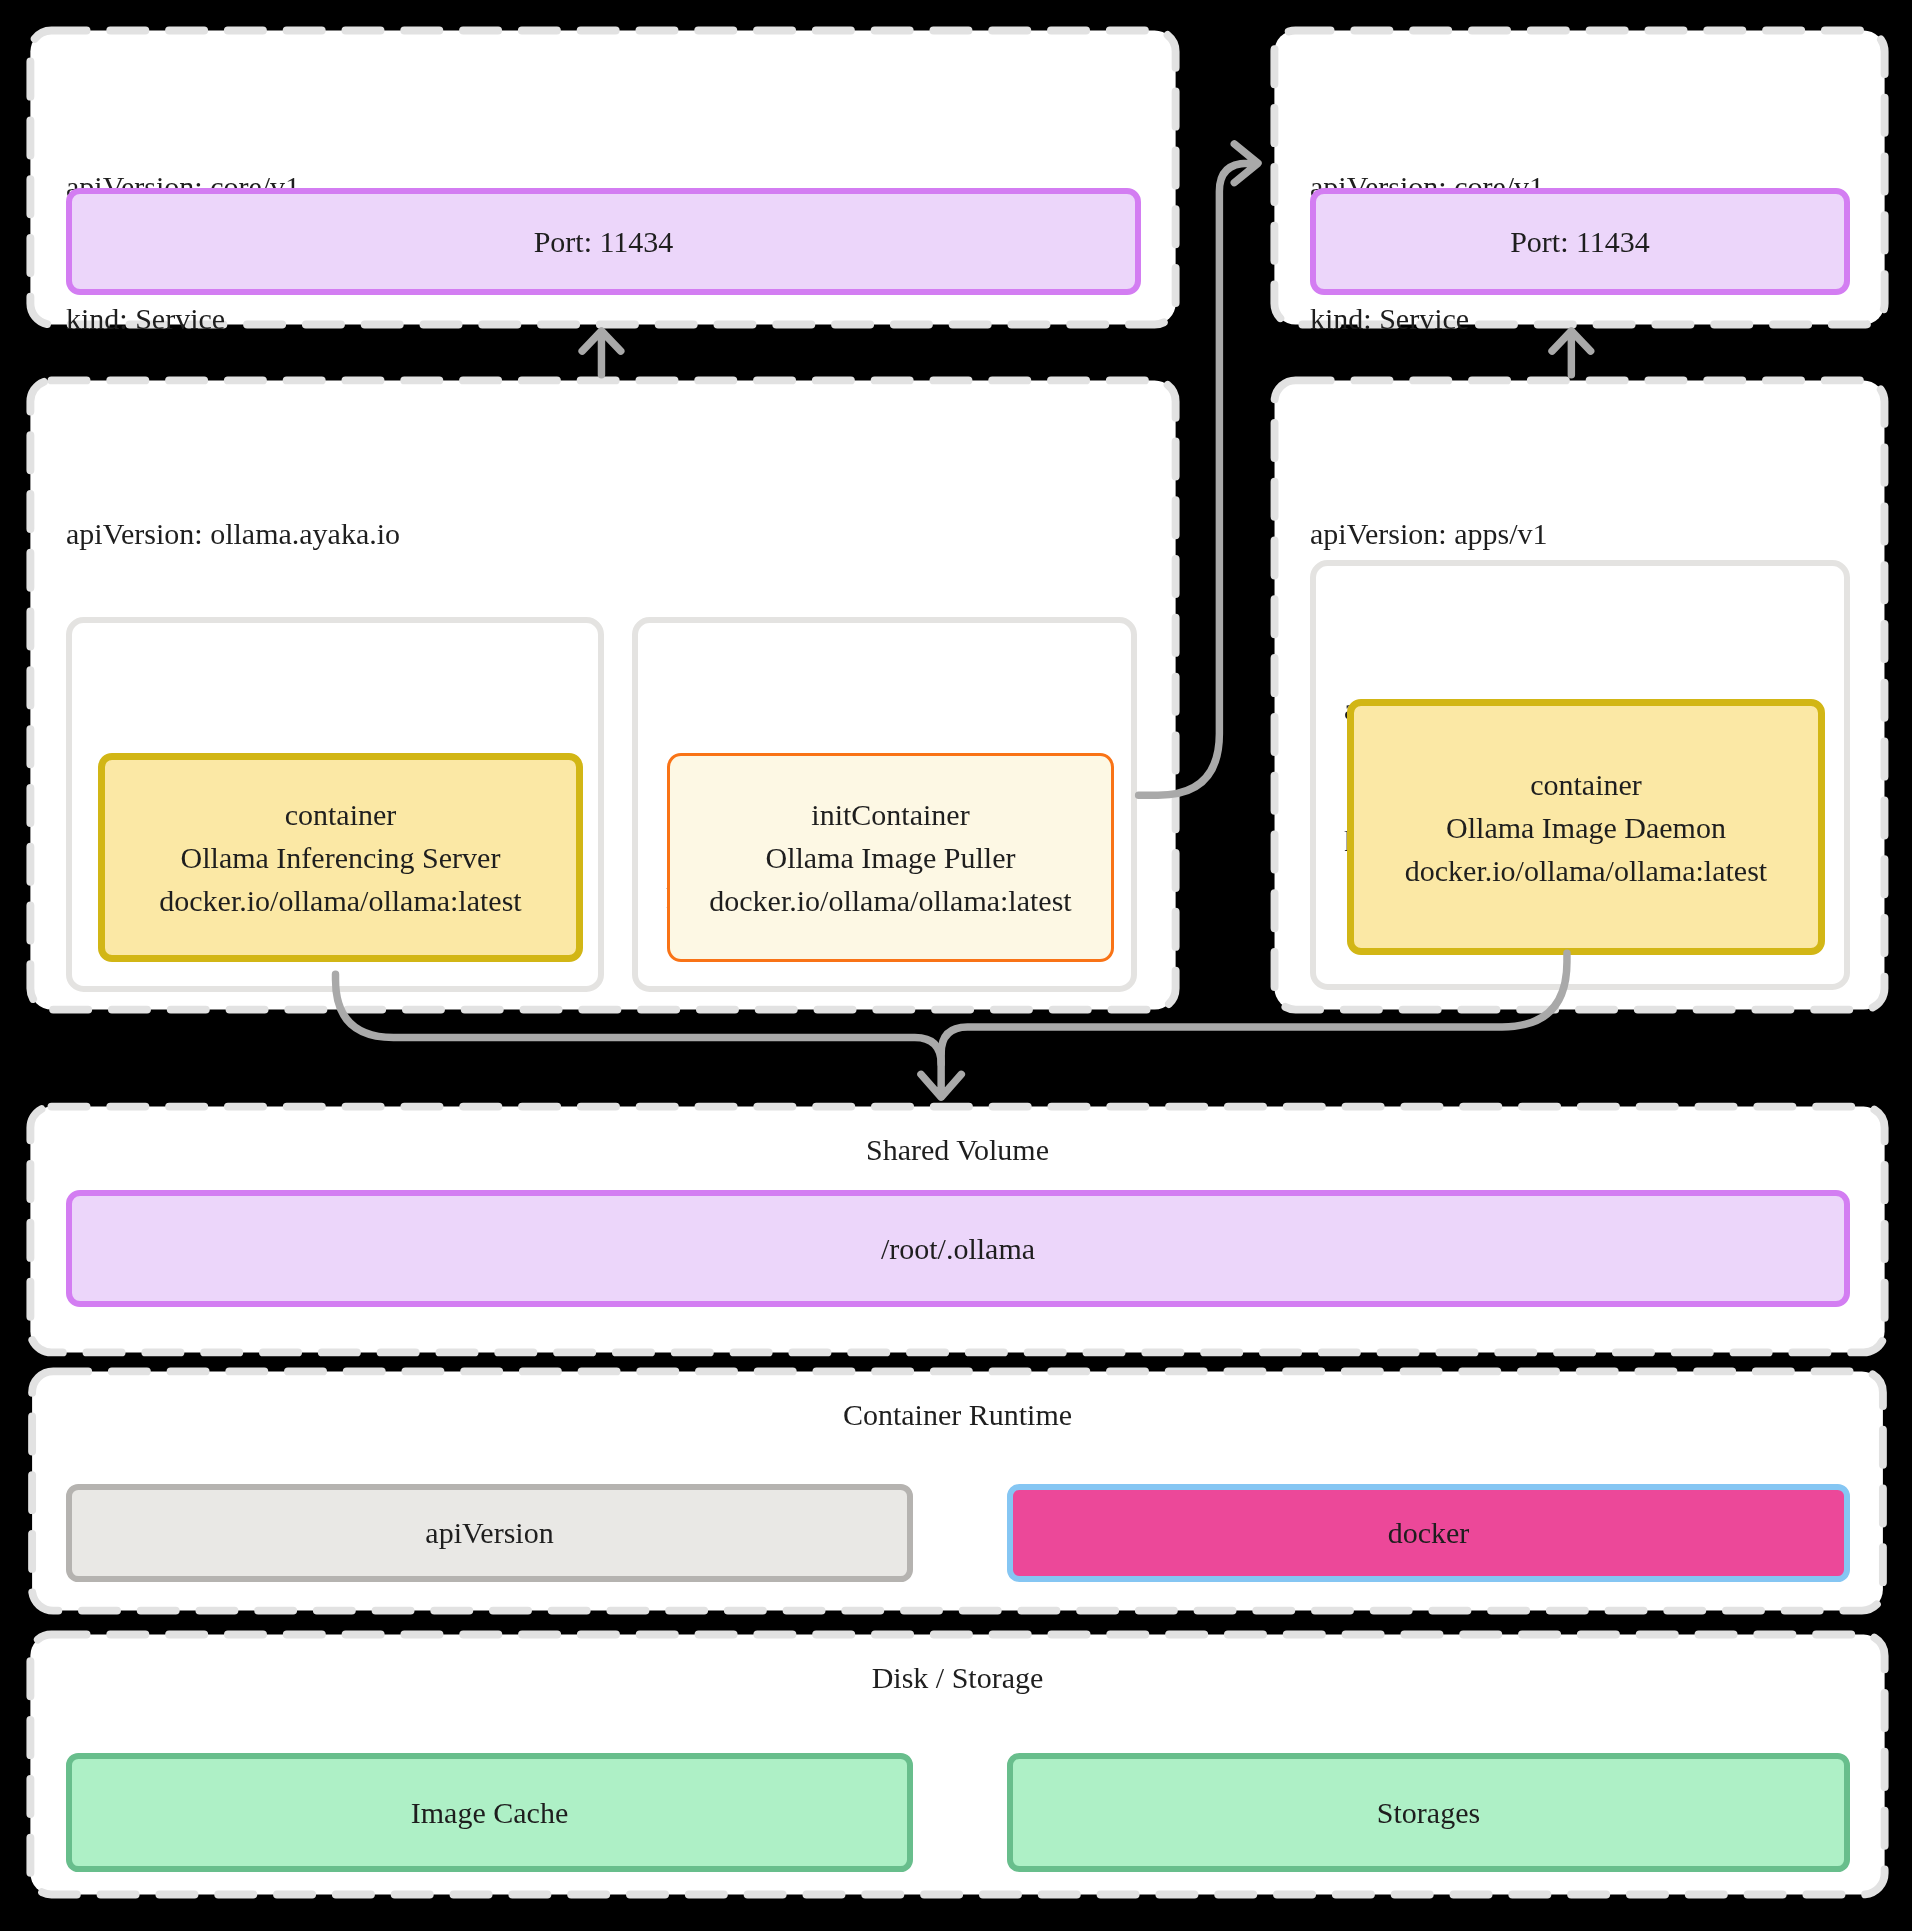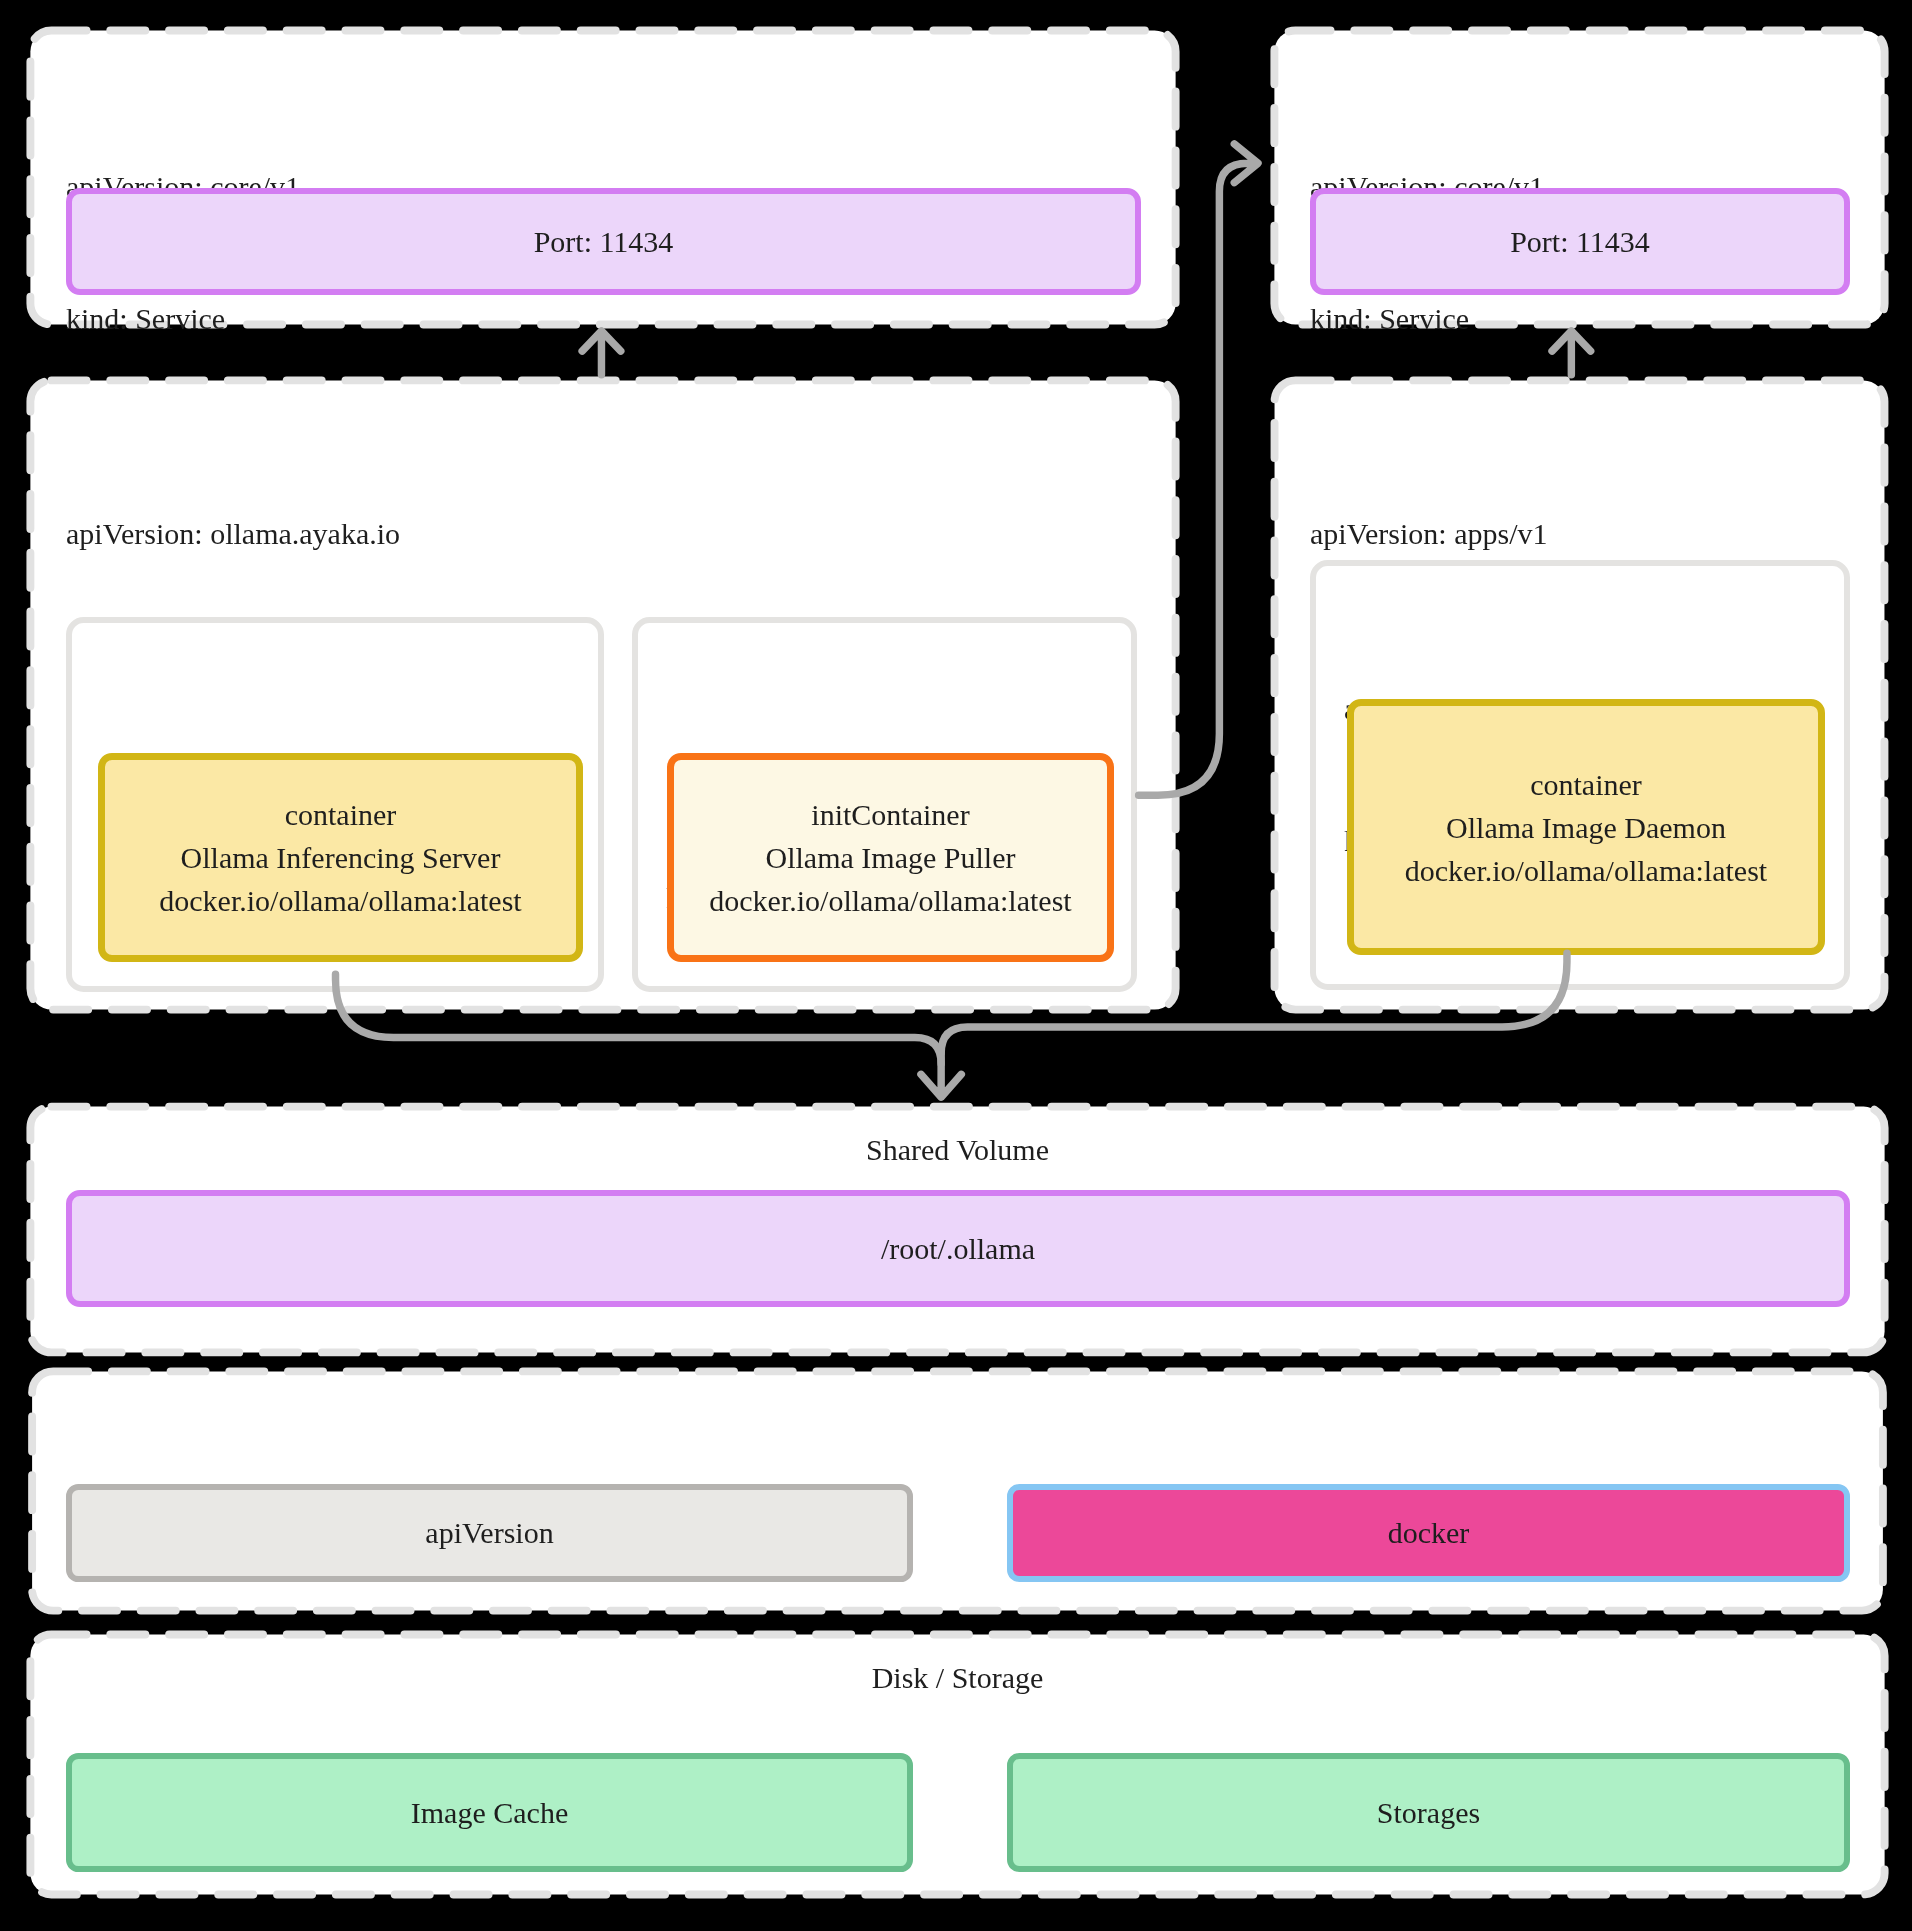--- a/index.html
+++ b/index.html
@@ -8,21 +8,21 @@
   .dbox{position:absolute;font-family:Liberation Serif, serif;}
   .dbox > svg.dash{position:absolute;left:0;top:0;}
   svg.dash rect{fill:#ffffff;stroke:#e2e2e2;stroke-width:9;stroke-dasharray:40 27;stroke-linecap:round;}
   .yaml{position:absolute;font-size:30px;line-height:44px;white-space:pre;}
   .indent{margin-left:14px;}
   .pod{position:absolute;background:#fff;border:6.1px solid #e4e3e1;border-radius:17.6px;box-sizing:border-box;}
   .badge{position:absolute;display:flex;align-items:center;justify-content:center;
          font-size:30px;border-radius:14px;box-sizing:border-box;text-align:left;}
   .badge.purple{background:#ecd6fa;border:6.1px solid #d37df2;}
   .badge.gold{background:#fbe8a5;border:7px solid #d2b615;}
-  .badge.paleyellow{background:#fdf8e4;border:7px solid #f97316;}
+  .badge.paleyellow{background:#fdf8e4;border:3px solid #f97316;}
   .badge.gray{background:#e9e8e5;border:6.1px solid #b5b3b0;border-radius:12.3px;}
   .badge.blue{background:#ec4899;border:6.1px solid #85c6f3;border-radius:12.3px;}
   .badge.green{background:#aef0c6;border:6.1px solid #68be8c;border-radius:12.3px;}
   .ctr{flex-direction:column;line-height:43px;}
   .title{position:absolute;left:0;right:0;top:31px;text-align:center;font-size:30px;}
   #connectors{position:absolute;left:0;top:0;z-index:10;pointer-events:none;}
   #connectors path{stroke:#a9a9a9;stroke-width:8.5;fill:none;stroke-linecap:round;stroke-linejoin:round;}
 </style>
 </head>
 <body>
@@ -111,20 +111,21 @@
       <rect x="5" y="5" width="2112" height="280" rx="24"></rect>
     </svg>
   <div class="title">Shared Volume</div>
   <div class="badge purple" style="left:40px;top:88px;width:1784px;height:117px">/root/.ollama</div>
 </div>
 
 <div class="dbox" style="left:26px;top:1367px;width:1863px;height:248px">
   <svg class="dash" width="1863" height="248" viewBox="0 0 2122 283">
       <rect x="5" y="5" width="2112" height="273" rx="24"></rect>
     </svg>
+  <div class="title">Container Runtime</div>
   <div class="badge gray" style="left:40px;top:117px;width:847px;height:98px">apiVersion</div>
   <div class="badge blue" style="left:981px;top:117px;width:843px;height:98px">docker</div>
 </div>
 
 <div class="dbox" style="left:26px;top:1630px;width:1863px;height:269px">
   <svg class="dash" width="1863" height="269" viewBox="0 0 2122 306">
       <rect x="5" y="5" width="2112" height="296" rx="24"></rect>
     </svg>
   <div class="title">Disk / Storage</div>
   <div class="badge green" style="left:981px;top:123px;width:843px;height:119px">Storages</div>

